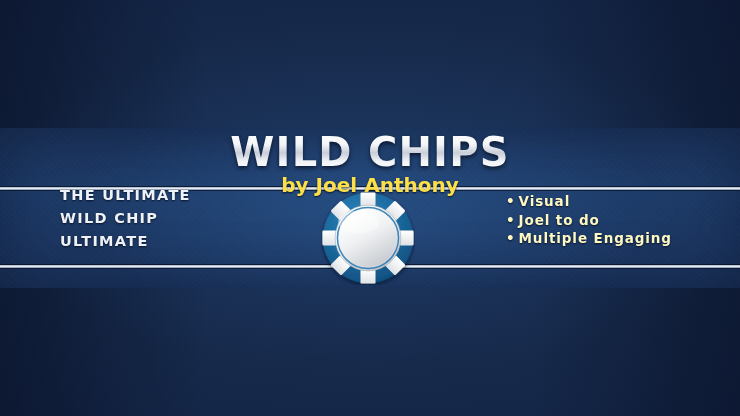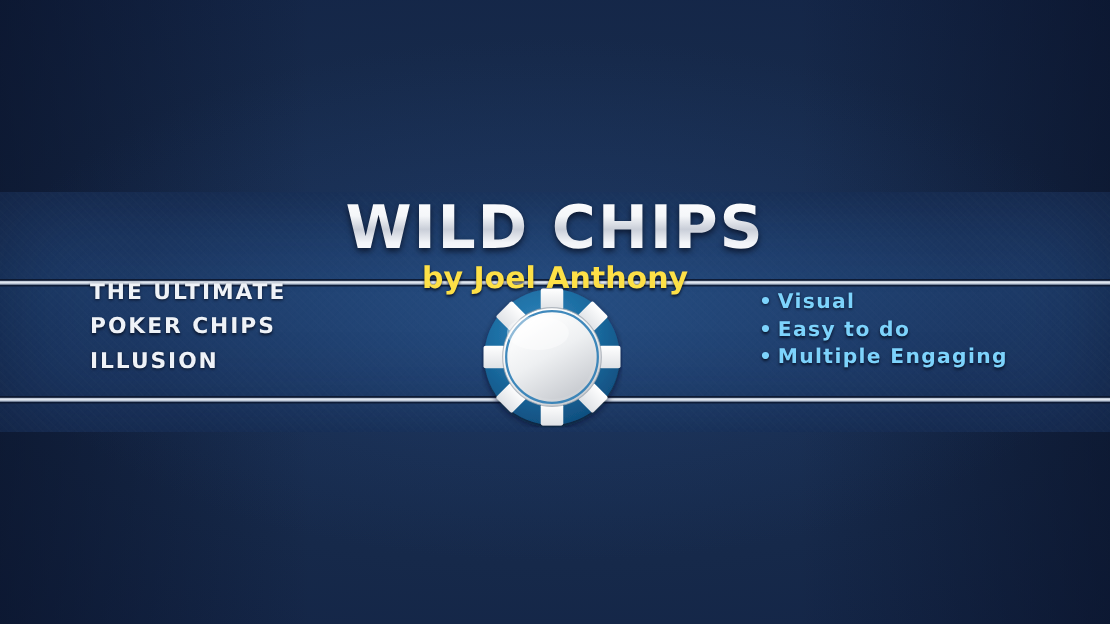--- a/index.html
+++ b/index.html
@@ -134,21 +134,21 @@
     position: absolute;
     left: 506px;
     top: 192px;
     width: 220px;
   }
   .bullet {
     font-size: 13.5px;
     line-height: 18.5px;
     font-weight: bold;
     letter-spacing: 0.9px;
-    color: #7dd3fc;
+    color: #fef9c3;
     font-family: "DejaVu Sans", sans-serif;
     text-shadow: 0 1px 2px rgba(4,10,26,0.8);
     white-space: nowrap;
   }
   .bullet .dot {
     display: inline-block;
     margin-right: 3px;
   }
 
   
@@ -176,30 +176,30 @@
   <div class="rule rule-top"></div>
   <div class="rule rule-bottom"></div>
 
   <div class="title-wrap">
     <h1 class="title">WILD CHIPS</h1>
     <p class="subtitle">by Joel Anthony</p>
   </div>
 
   <div class="left-block">
     <div class="left-line">THE ULTIMATE</div>
-    <div class="left-line">POKER CHIPS</div>
-    <div class="left-line">ILLUSION</div>
+    <div class="left-line">WILD CHIP</div>
+    <div class="left-line">ULTIMATE</div>
   </div>
 
   <div class="right-block">
     <div class="bullet">
       <span class="dot">•</span><span>Visual</span>
     </div>
     <div class="bullet">
-      <span class="dot">•</span><span>Easy to do</span>
+      <span class="dot">•</span><span>Joel to do</span>
     </div>
     <div class="bullet">
       <span class="dot">•</span><span>Multiple Engaging</span>
     </div>
   </div>
 
   <div class="chip">
     <svg width="94" height="94" viewBox="0 0 100 100" xmlns="http://www.w3.org/2000/svg">
       <defs>
         <radialGradient id="ringGrad" cx="42%" cy="32%" r="72%">

